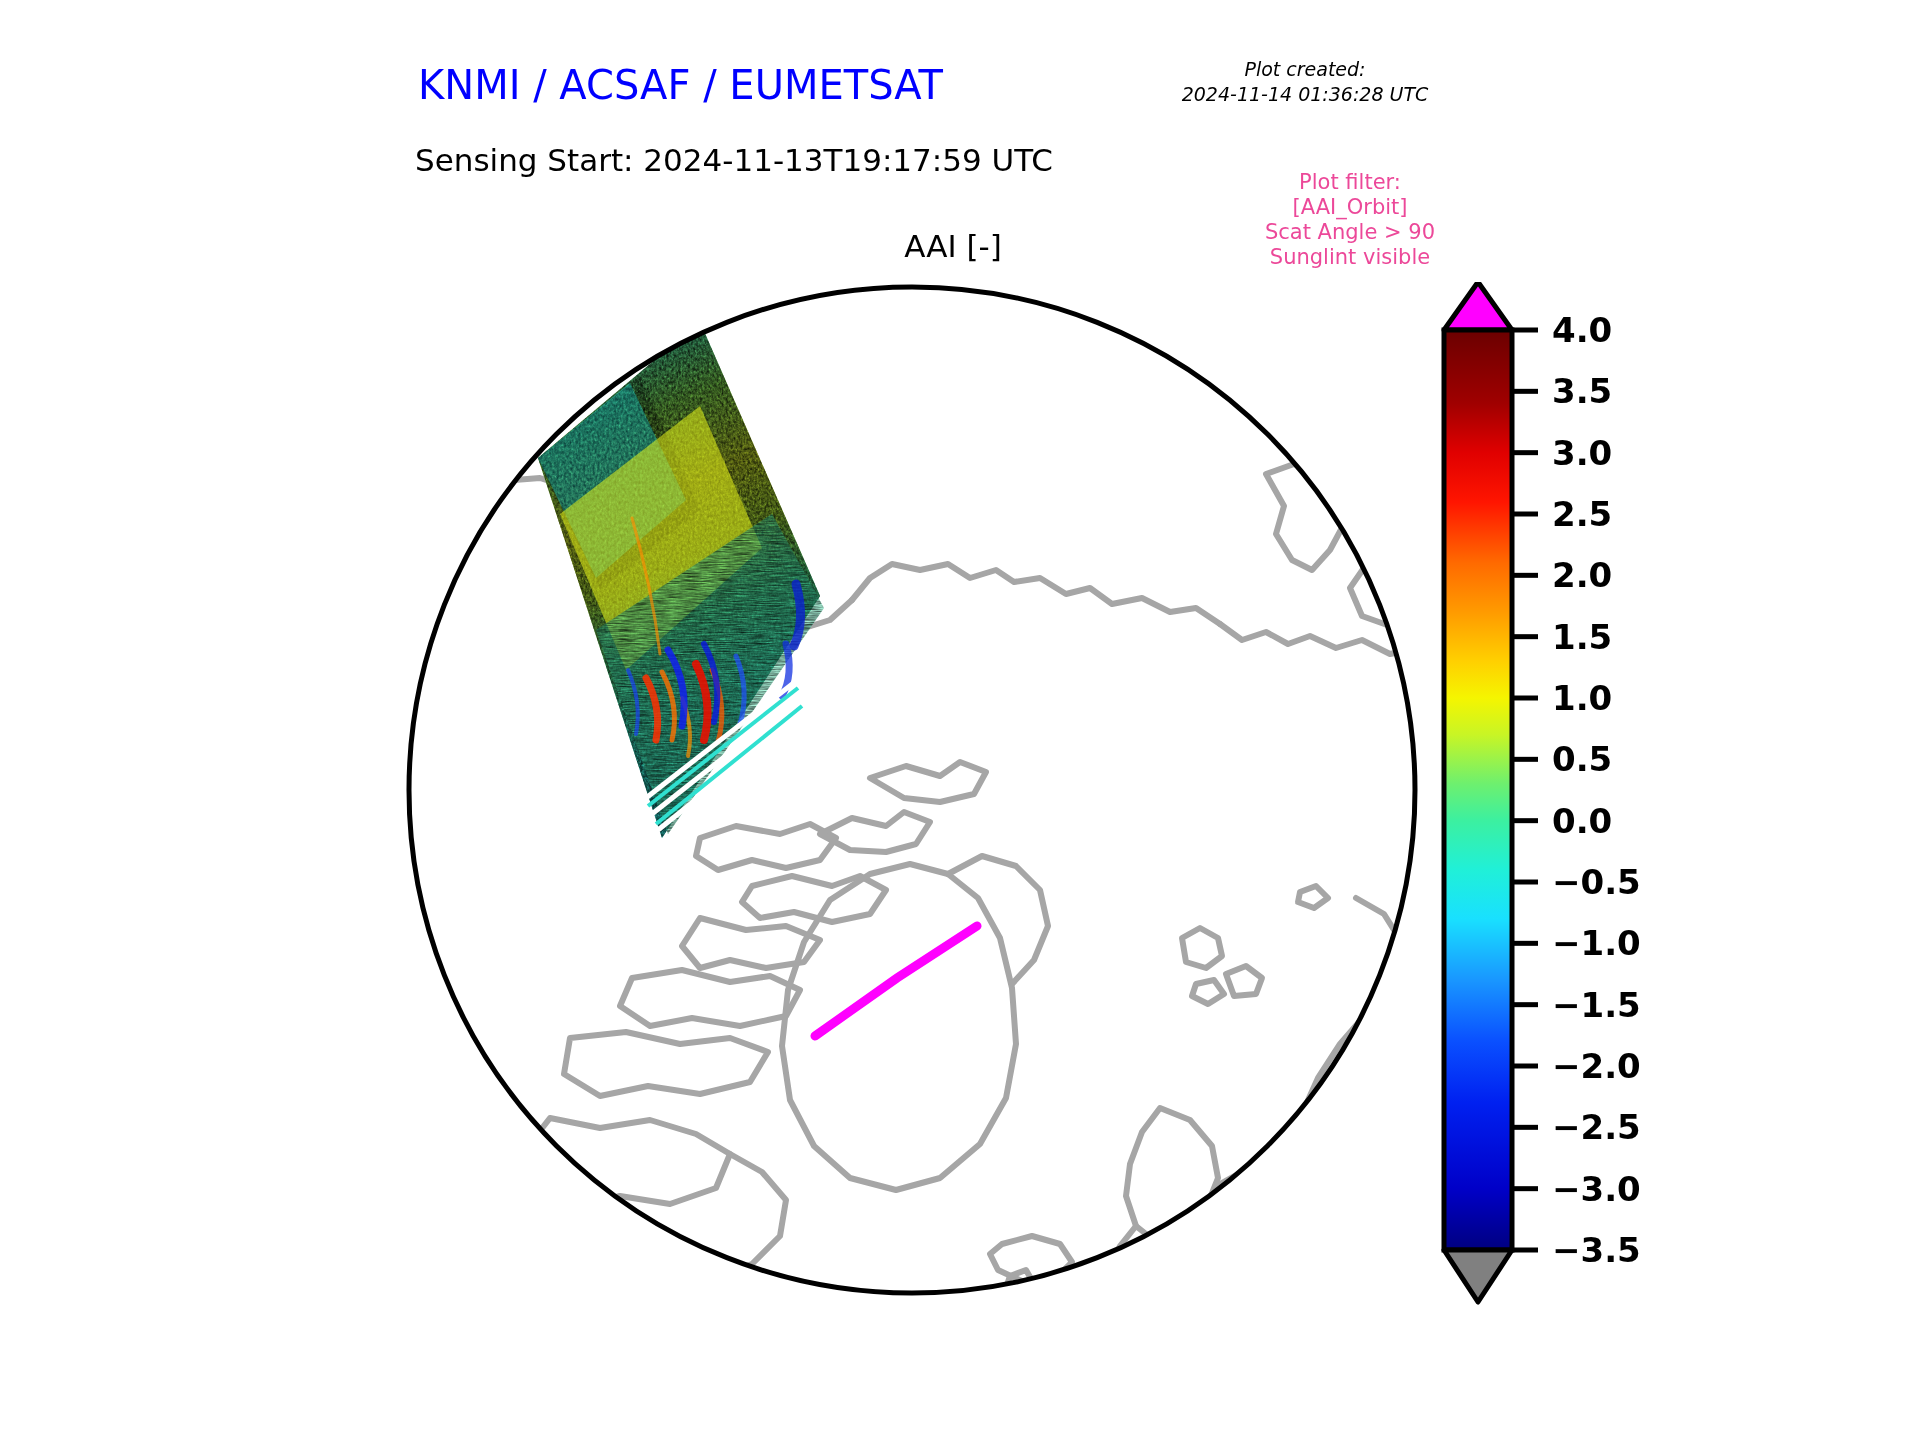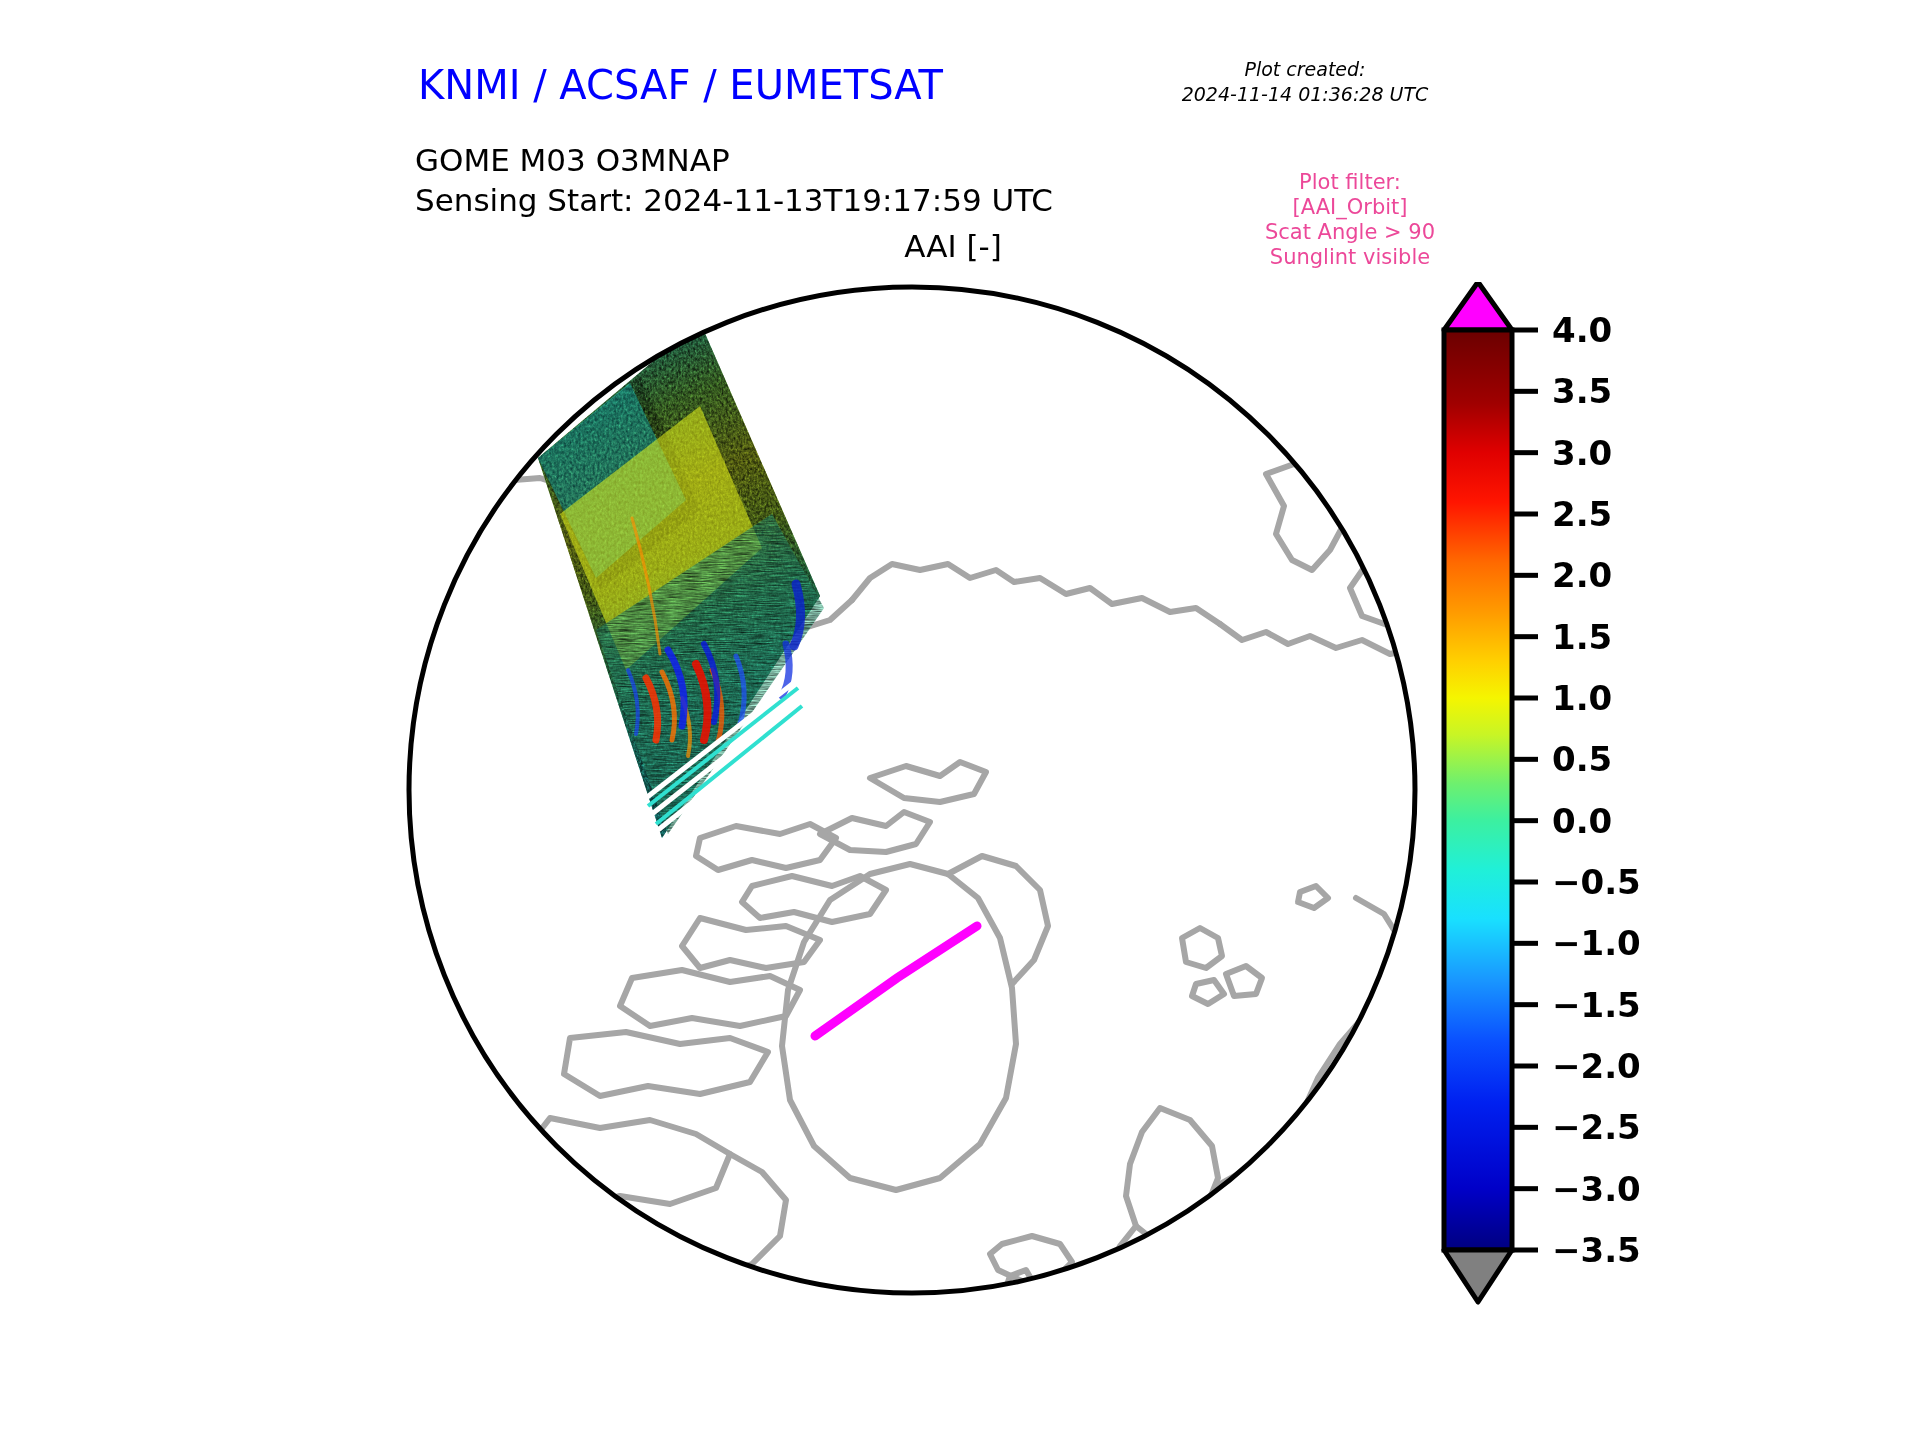--- a/index.html
+++ b/index.html
@@ -58,21 +58,20 @@
 <body>
 
 <div class="abs" id="org-title">KNMI / ACSAF / EUMETSAT</div>
 
 <div class="abs" id="plot-created-block">
   <div>Plot created:</div>
   <div>2024-11-14 01:36:28 UTC</div>
 </div>
 
 <div class="abs" id="product-block">
-  <div>GOME M03 O3MNAP</div>
   <div>Sensing Start: 2024-11-13T19:17:59 UTC</div>
 </div>
 
 <div class="abs" id="quantity-title">AAI [-]</div>
 
 <div class="abs" id="filter-block">
   <div>Plot filter:</div>
   <div>[AAI_Orbit]</div>
   <div>Scat Angle &gt; 90</div>
   <div>Sunglint visible</div>

